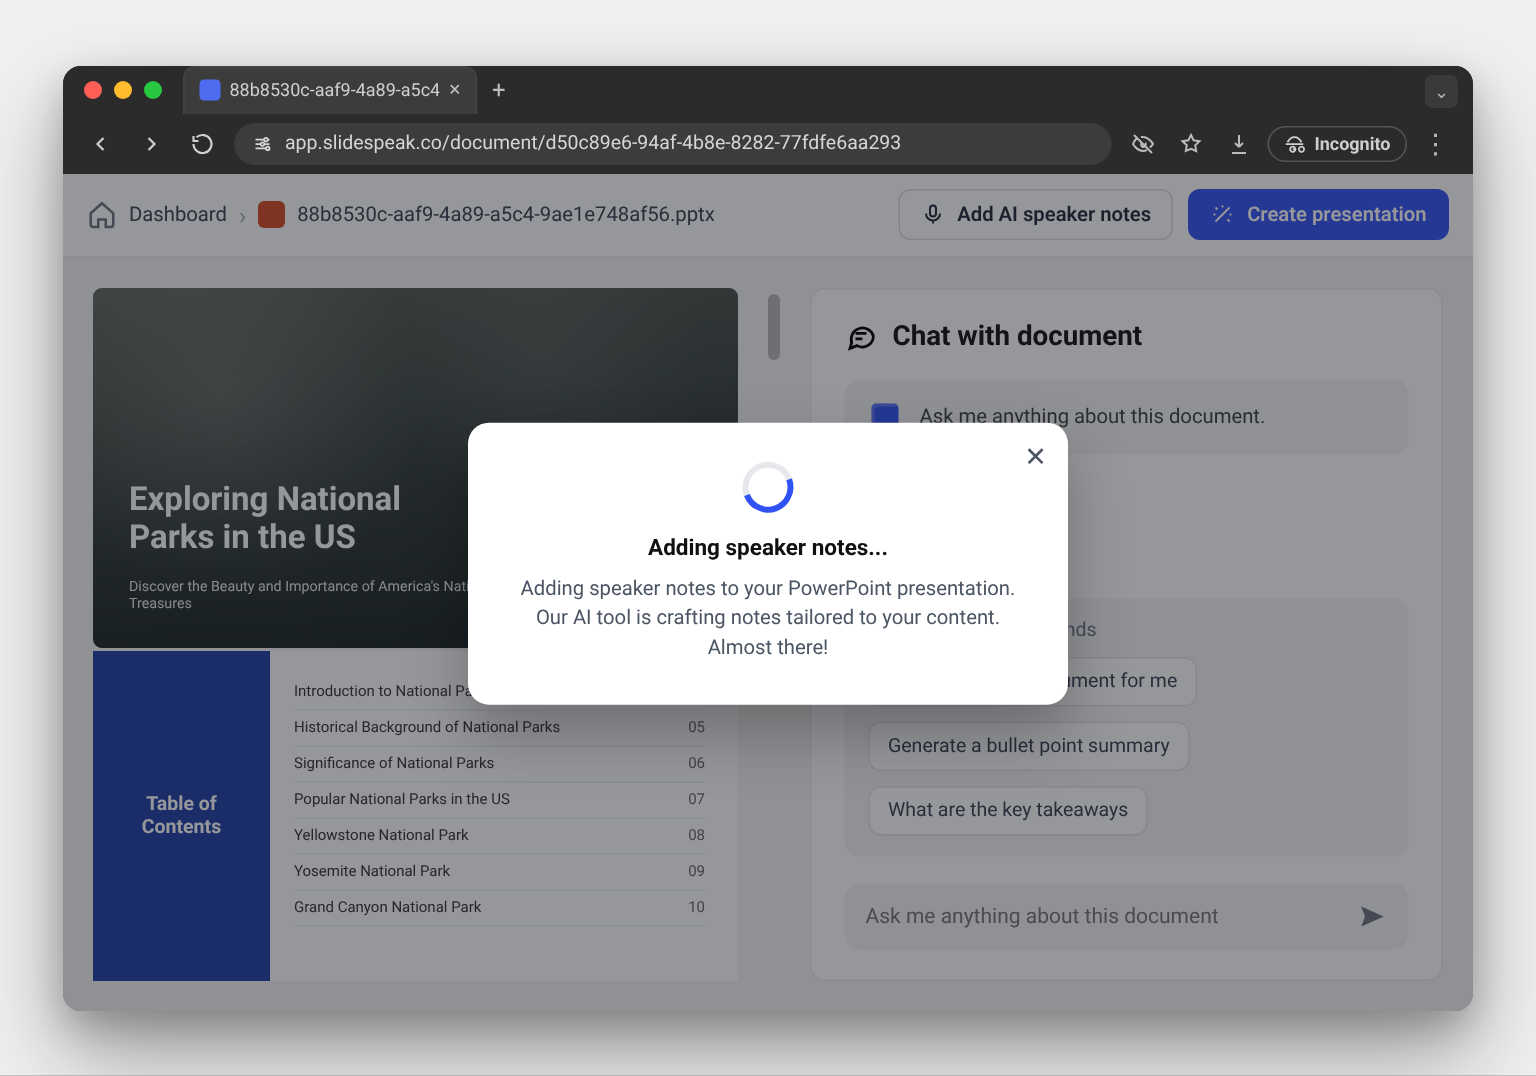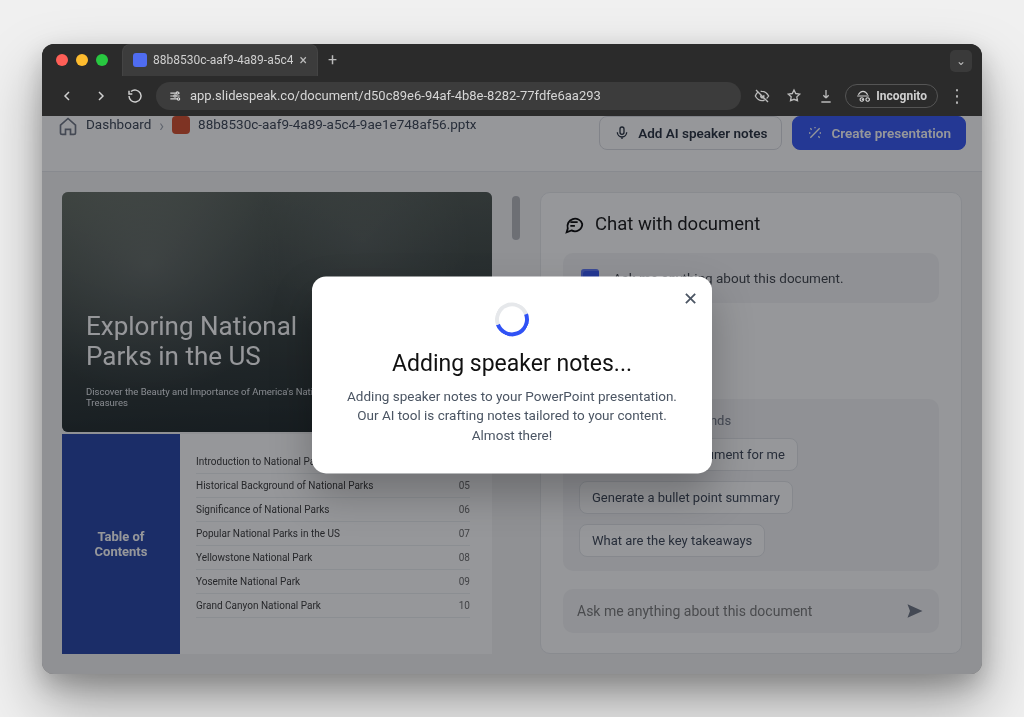--- a/index.html
+++ b/index.html
@@ -73,21 +73,21 @@
   }
   .dots3{font-size:18px; color:#cfcfcf;}
 
   
   .viewport {
     flex:1; background:#f4f4f5; position:relative; overflow:hidden;
   }
   
   .app-top {
     height:56px; background:#fff; border-bottom:1px solid #e5e7eb;
-    display:flex; padding:0 16px; gap:8px;
+    display:flex; align-items:center; padding:0 16px; gap:8px;
   }
   .home-ic{width:20px;height:20px;color:#6b7280;}
   .crumb {font-size:13.5px; color:#374151;}
   .crumb-sep{color:#9ca3af;}
   .ppt-ic{width:18px;height:18px; background:#d34a27;border-radius:4px;}
   .app-actions {margin-left:auto; display:flex; gap:10px;}
   .btn {
     height:34px; border-radius:8px; padding:0 14px;
     display:flex; align-items:center; gap:8px; font-size:13.5px; font-weight:600;
     border:1px solid #d9dbe0; background:#fff; color:#1f2937;
@@ -108,38 +108,38 @@
     color:#fff; display:flex; flex-direction:column; justify-content:flex-end;
     padding:24px;
   }
   .slide-preview::before{
     content:""; position:absolute; inset:0;
     background:
       radial-gradient(circle at 20% 30%, rgba(255,255,255,.15), transparent 35%),
       radial-gradient(circle at 70% 20%, rgba(255,255,255,.08), transparent 30%),
       linear-gradient(180deg, rgba(120,130,110,.4), rgba(20,30,30,.7));
   }
-  .slide-preview h2{ position:relative; font-size:26px; font-weight:400; line-height:1.15; }
+  .slide-preview h2{ position:relative; font-size:22px; font-weight:700; line-height:1.15; }
   .slide-preview p{ position:relative; font-size:9.5px; margin-top:14px; color:#e2e6ea; max-width:260px;}
   .toc-slide{
     height:220px; display:flex; margin-top:2px;
   }
   .toc-left{
     width:118px; background:#1f3fa5; color:#fff;
     display:flex; align-items:center; justify-content:center;
     font-size:13px; font-weight:700; padding:0 10px; text-align:center;
   }
   .toc-right{ flex:1; background:#fff; padding:16px 22px 0 16px;}
   .toc-row{display:flex; justify-content:space-between; border-bottom:1px solid #eceef0; font-size:10px; color:#333; padding:6px 0;}
   .toc-row span:last-child{color:#666;}
 
   .right-col{ flex:1; background:#fff; border:1px solid #e7e9ec; border-radius:10px; padding:20px 22px; display:flex; flex-direction:column; gap:18px;}
   .chat-head{display:flex; align-items:center; gap:10px;}
   .chat-head svg{width:22px;height:22px;}
-  .chat-head h3{font-size:18.5px; font-weight:400; color:#111;}
+  .chat-head h3{font-size:18.5px; font-weight:700; color:#111;}
   .msg-box{
     background:#f4f5f6; border-radius:10px; padding:16px 18px;
     display:flex; align-items:center; gap:14px; font-size:13.5px; color:#3b3f46;
   }
   .cube{width:18px;height:18px;background:#3052f5;border-radius:3px; box-shadow:inset 2px 2px 0 rgba(255,255,255,.2);}
   .suggest{
     background:#f4f5f6; border-radius:10px; padding:14px 16px;
   }
   .suggest-head{display:flex; align-items:center; gap:8px; color:#6b7280; font-size:13px; margin-bottom:10px;}
   .suggest-head svg{width:14px;height:14px;}
@@ -164,21 +164,21 @@
   }
   .modal .close{ position:absolute; right:14px; top:12px; color:#4b5563; font-size:18px;}
   .spinner{
     width:34px;height:34px; margin:0 auto 14px;
     border:4px solid #e6e8eb;
     border-right-color:#3052f5;
     border-bottom-color:#3052f5;
     border-radius:50%;
     transform:rotate(25deg);
   }
-  .modal h3{font-size:23px; font-weight:400; color:#111; margin-bottom:10px;}
+  .modal h3{font-size:15px; font-weight:700; color:#111; margin-bottom:10px;}
   .modal p{font-size:13.5px; color:#4b5563; line-height:1.45;}
   .hide-text{white-space:nowrap; overflow:hidden; text-overflow:ellipsis;}
 </style>
 </head>
 <body>
 
 <div class="window">
 
   <div class="titlebar">
     <div class="traffic">

